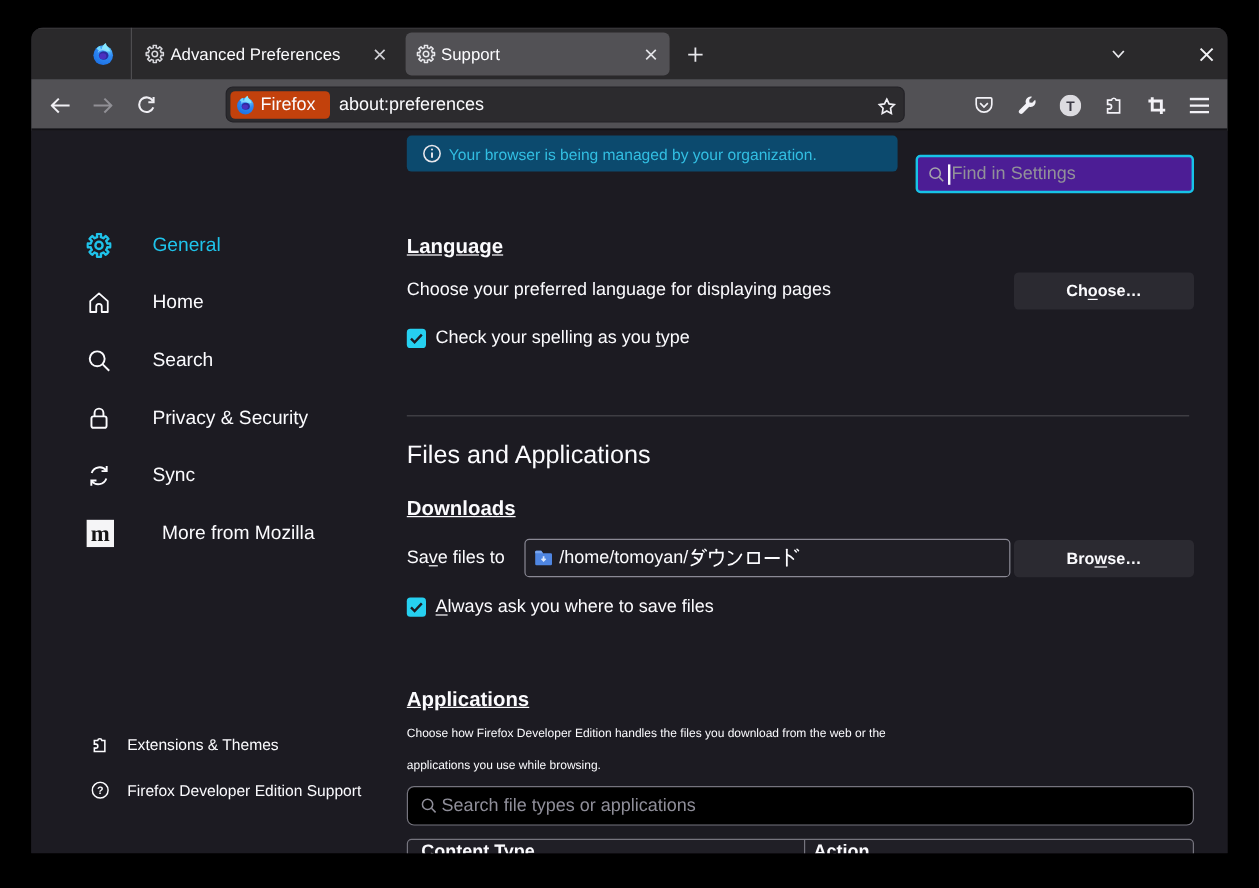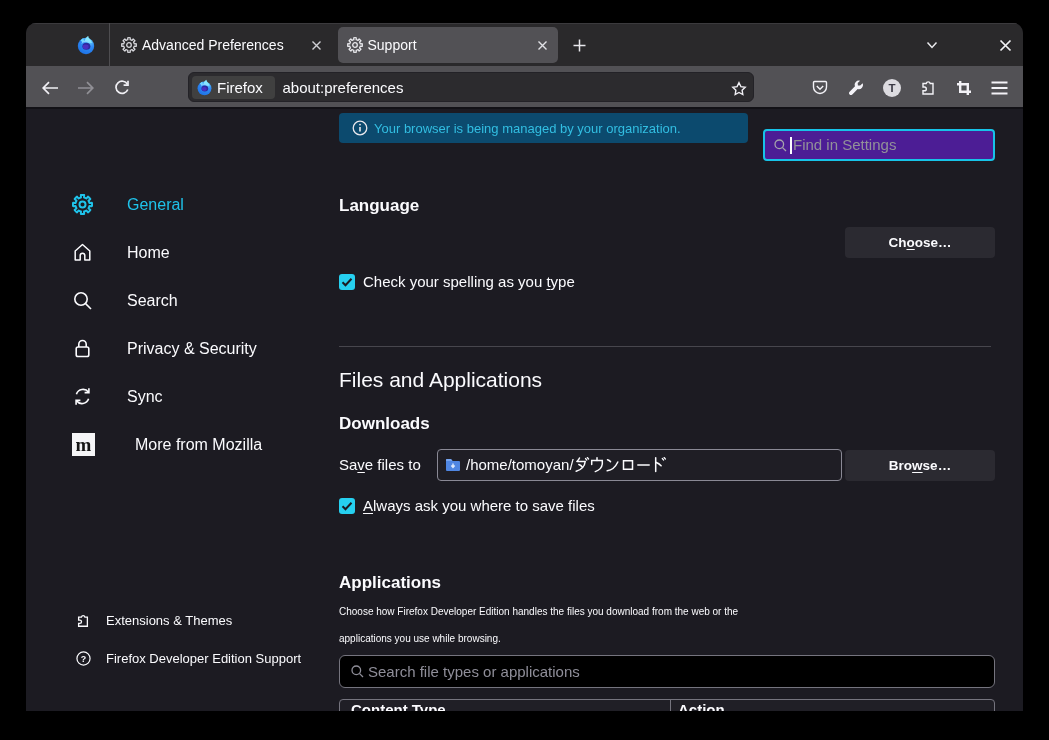--- a/index.html
+++ b/index.html
@@ -10,27 +10,27 @@
        background:#1c1b22;border-radius:10px 10px 0 0;overflow:hidden;}
   #tabstrip{position:absolute;left:0;top:0;width:997px;height:43px;
        background:#2a292b;box-shadow:inset 0 1px 0 #3b3a3d;}
   #navbar{position:absolute;left:0;top:43px;width:997px;height:41px;
        background:#525155;border-bottom:2px solid #121116;}
   .tabtxt{font-size:14px;line-height:15px;color:#fbfbfe;white-space:nowrap;}
   #activetab{position:absolute;left:312px;top:3.5px;width:220px;height:36px;
        background:#525155;border-radius:5px;}
   #urlbar{position:absolute;left:162px;top:6px;width:564px;height:28px;
        background:#2c2b2e;border:1px solid #232227;border-radius:6px;}
-  #chip{position:absolute;left:3px;top:2.5px;width:83px;height:23px;background:#404040;border-radius:4px;}
+  #chip{position:absolute;left:3px;top:2.5px;width:83px;height:23px;background:#c2410c;border-radius:4px;}
   #content{position:absolute;left:0;top:86px;width:997px;height:602px;background:#1c1b22;}
   .cat{position:absolute;left:46px;height:34px;display:flex;align-items:center;gap:20px;}
   .cat .lbl{font-size:16px;color:#fbfbfe;margin-left:14px;white-space:nowrap;}
   .foot{position:absolute;left:50px;height:28px;display:flex;align-items:center;}
   .foot .lbl{font-size:13px;color:#fbfbfe;margin-left:16px;white-space:nowrap;}
-  .h2{font-size:17px;font-weight:bold;color:#fbfbfe;line-height:17px;}
+  .h2{font-size:17px;font-weight:bold;color:#fbfbfe;line-height:17px;text-decoration:underline;}
   .body15{font-size:15px;color:#fbfbfe;line-height:16px;white-space:nowrap;}
   .btn{position:absolute;background:#2b2a31;border-radius:4px;width:150px;height:31px;
        display:flex;align-items:center;justify-content:center;
        color:#fbfbfe;font-size:13.5px;font-weight:bold;}
   .cyanbox{position:absolute;width:16px;height:16px;background:#26d0f0;border-radius:3px;}
   .ph{font-size:15px;color:#8f8e99;line-height:16px;white-space:nowrap;}
   u{text-decoration:underline;text-underline-offset:2px;}
 </style>
 </head>
 <body>
@@ -216,20 +216,21 @@
     <div class="abs" style="left:737px;top:20px;width:228px;height:28px;background:#4c1d95;border:2px solid #17c3e8;border-radius:4px;text-decoration:underline;">
       <svg class="abs" style="left:9px;top:7.5px" width="13" height="13" viewBox="0 0 13 13" fill="none" stroke="#a5a4ab" stroke-width="1.3">
         <circle cx="5.3" cy="5.3" r="4.3"></circle>
           <path d="M8.6 8.6 L12 12"></path>
       </svg>
       <div class="abs" style="left:25px;top:5.5px;width:1.5px;height:17px;background:#fbfbfe"></div>
       <div class="abs ph" style="left:28px;top:6px;color:#929199">Find in Settings</div>
     </div>
 
     <div class="abs h2" style="left:313px;top:88px">Language</div>
+    <div class="abs body15" style="left:313px;top:124.5px">Choose your preferred language for displaying pages</div>
     <div class="btn" style="left:819px;top:117.5px">
         <span>Ch<u>o</u>ose…</span>
       </div>
     <div class="cyanbox" style="left:312.5px;top:164.5px">
       <svg width="16" height="16" viewBox="0 0 16 16" fill="none" stroke="#1c1b22" stroke-width="2">
         <path d="M3.5 8.2 L6.5 11.2 L12.5 4.8"></path>
       </svg>
     </div>
     <div class="abs body15" style="left:337px;top:164.5px">Check your spelling as you <u>t</u>ype</div>
 

